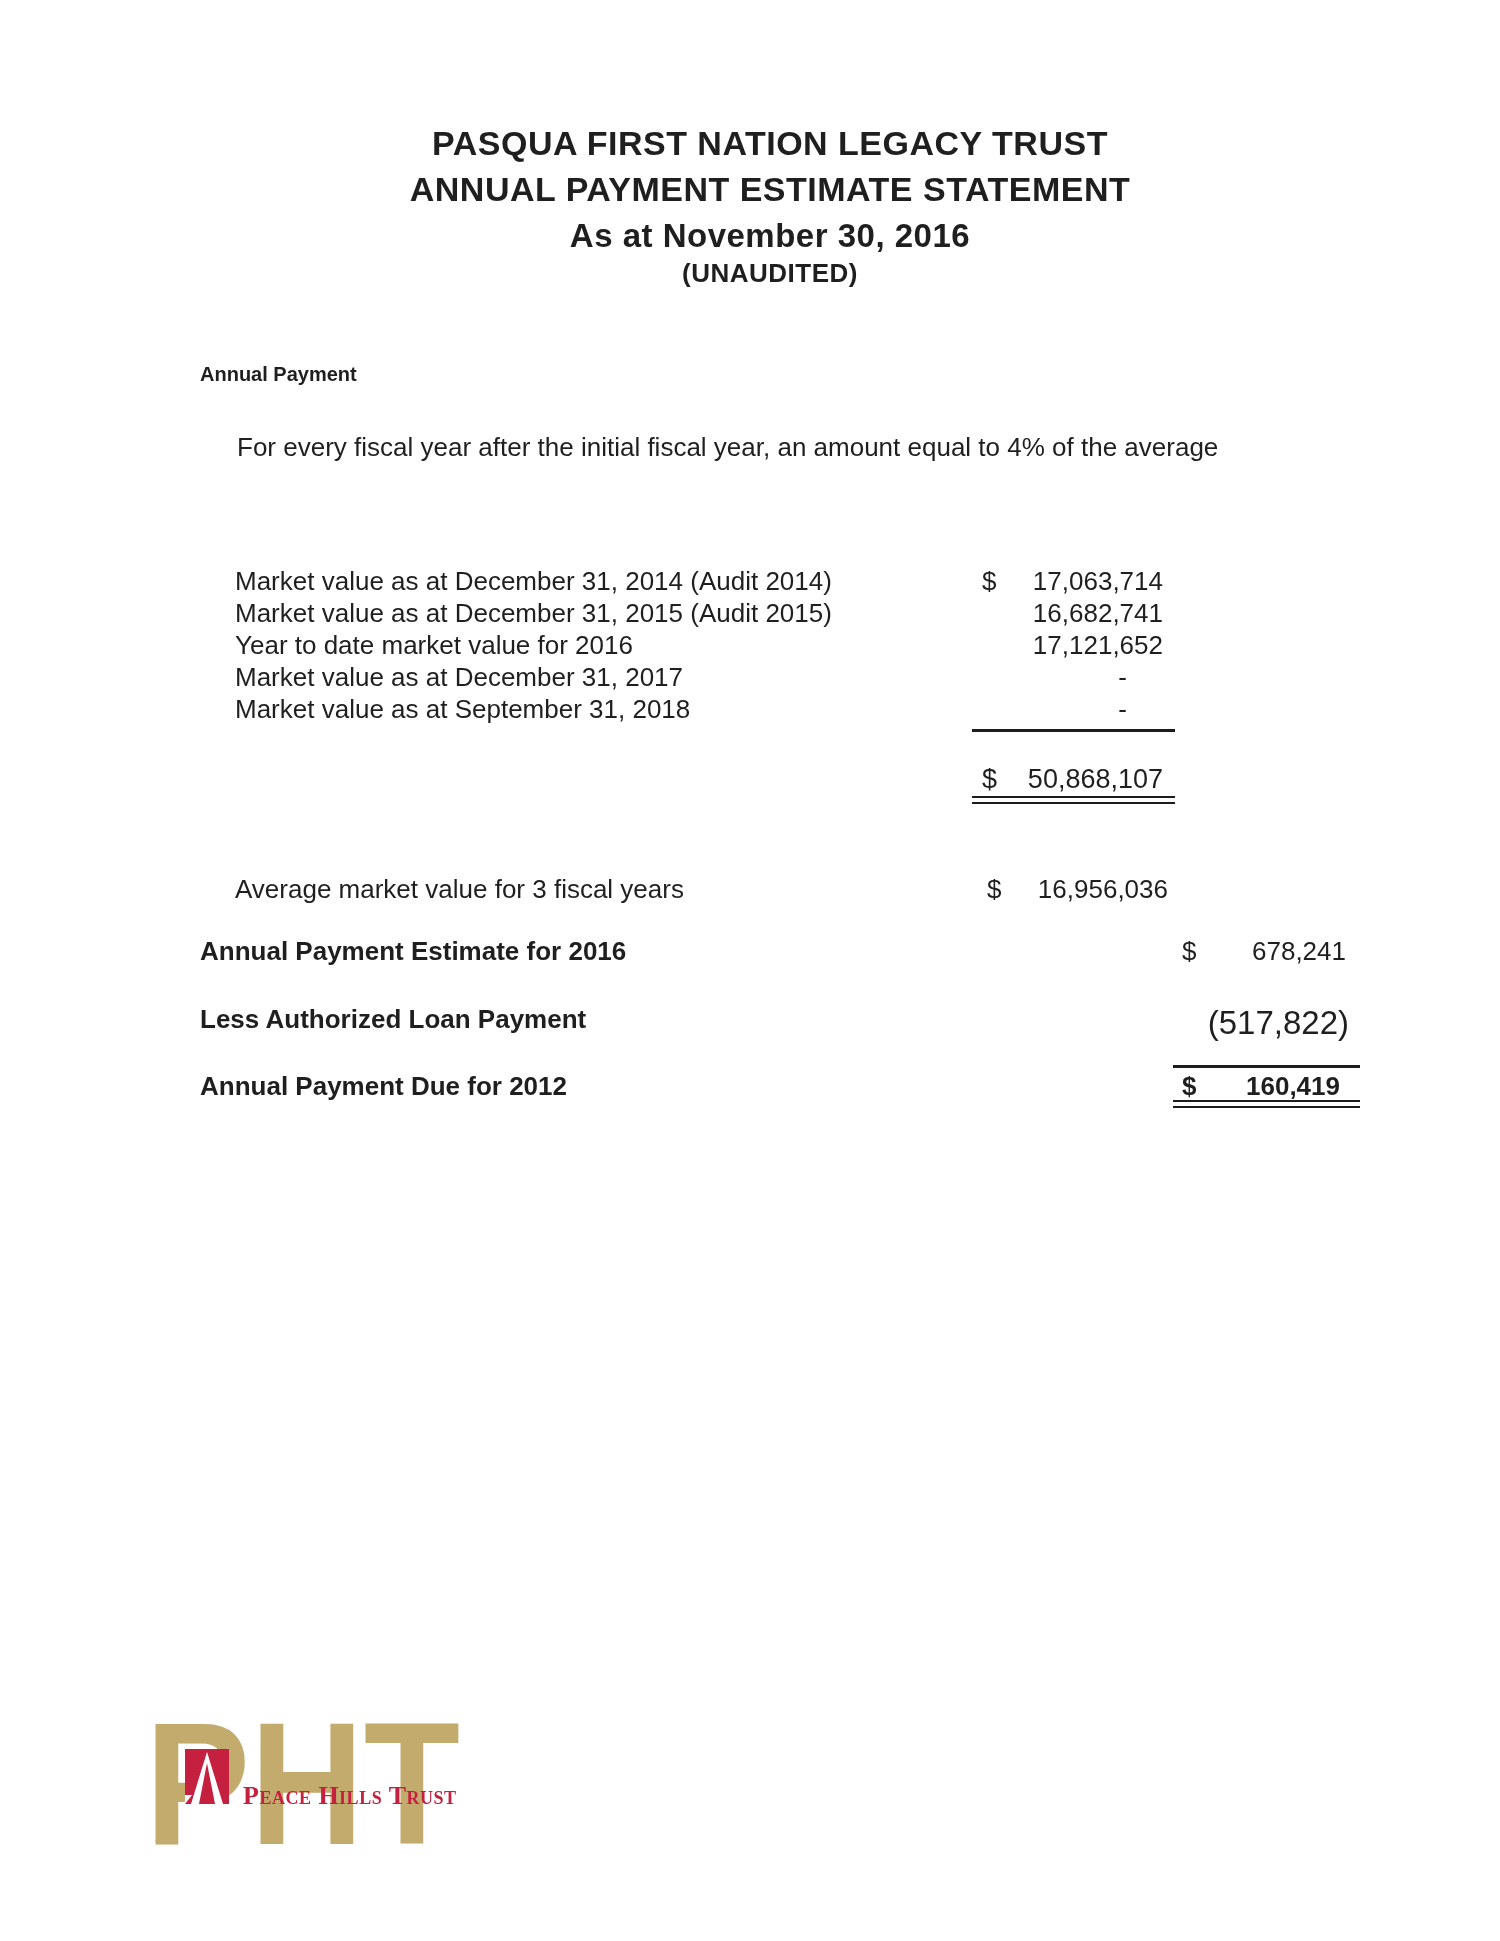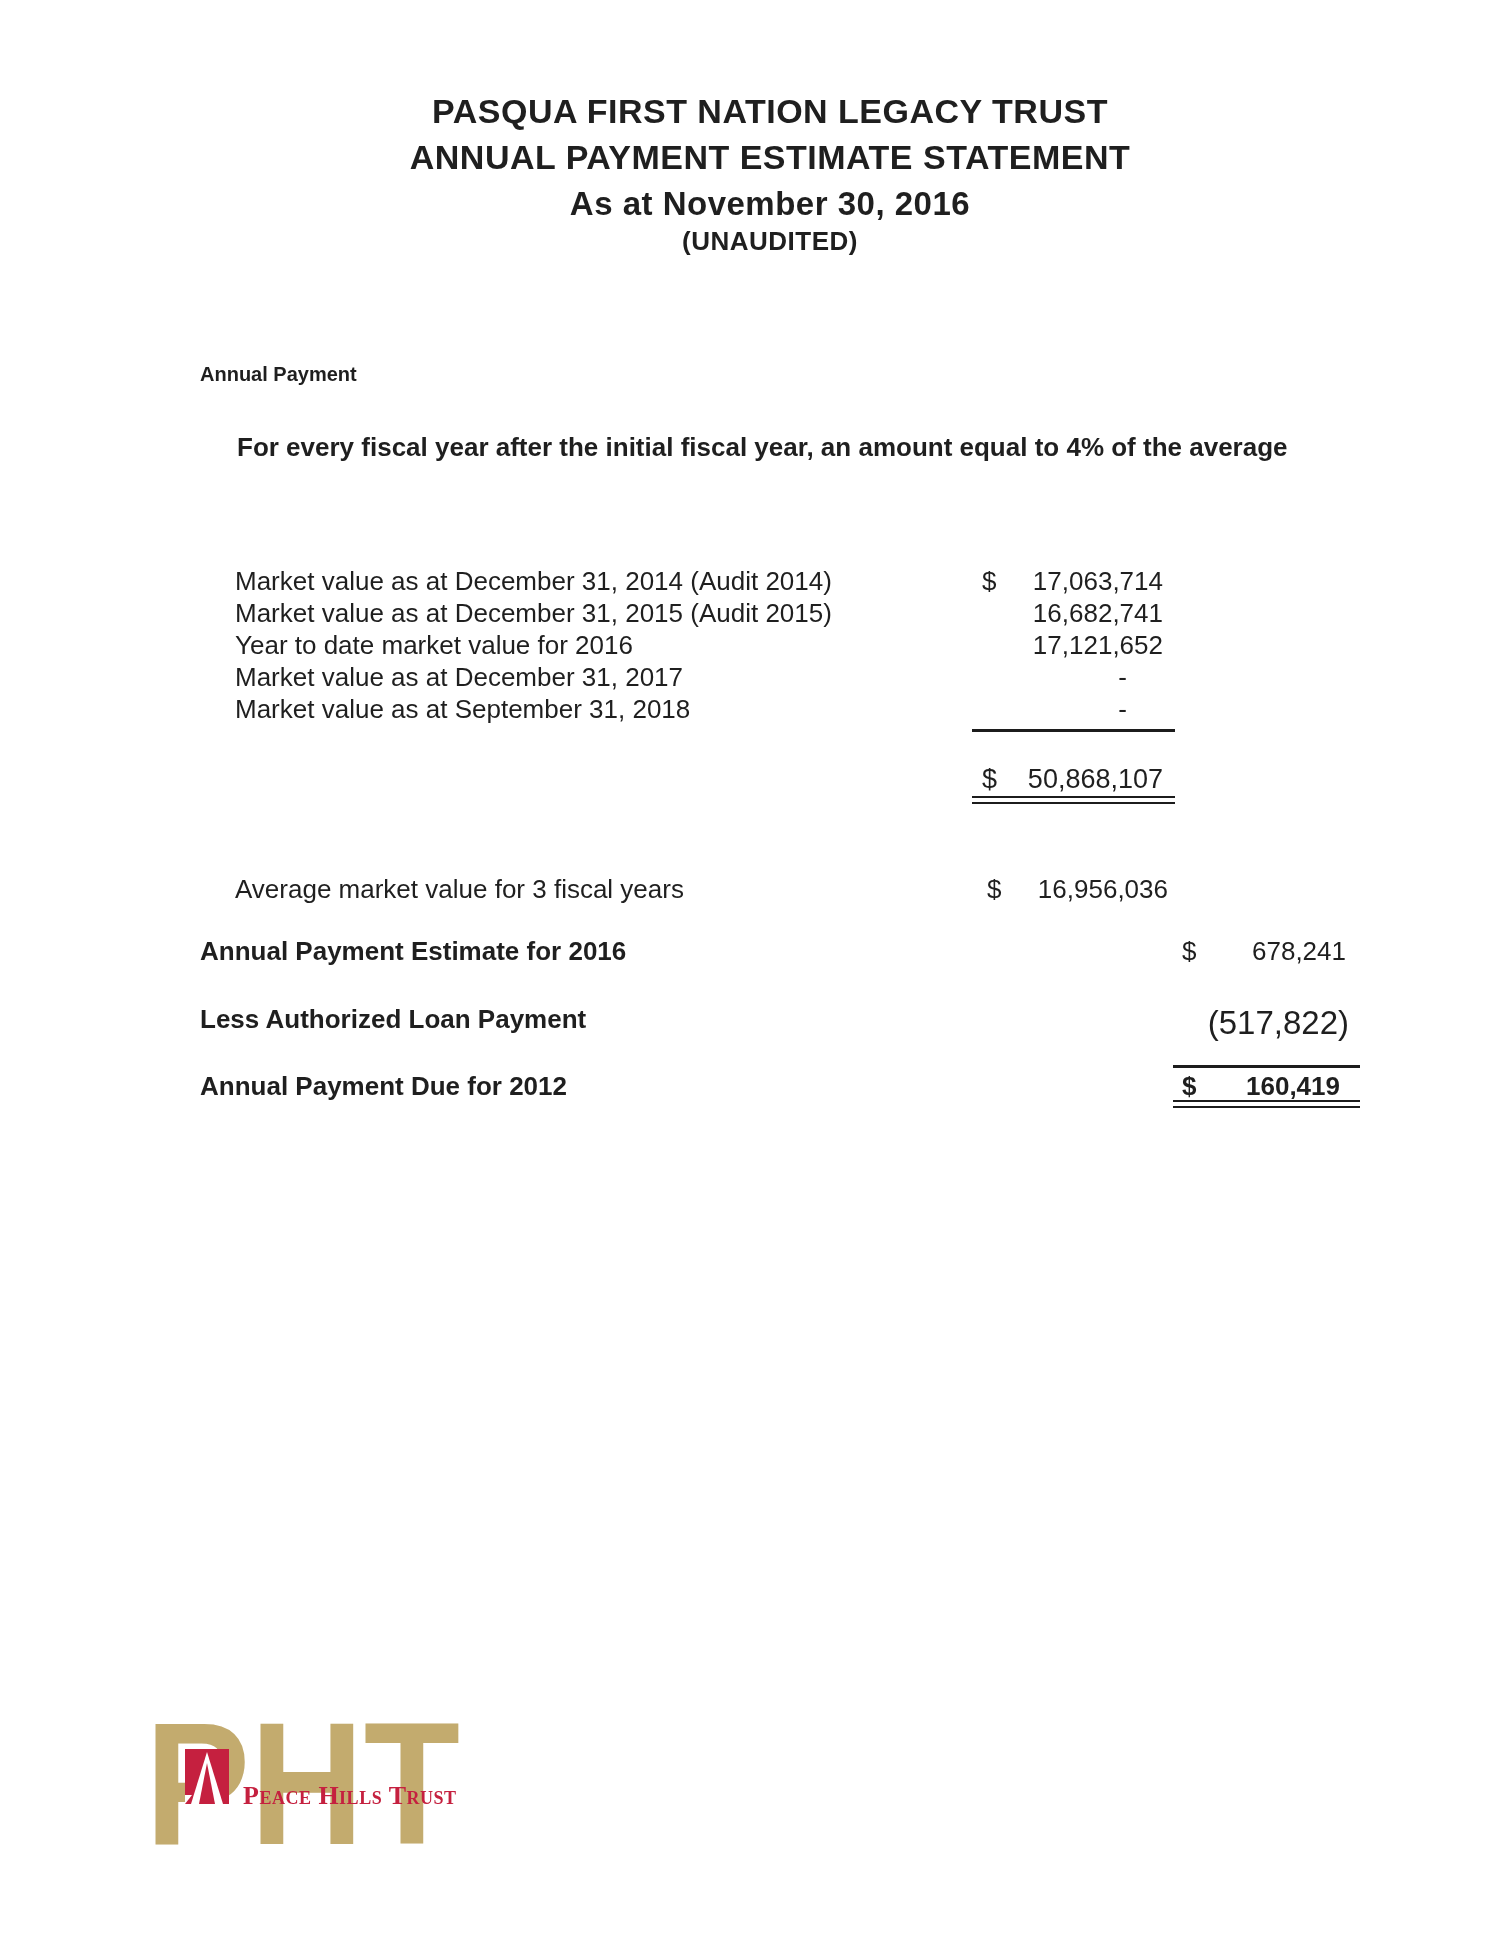--- a/index.html
+++ b/index.html
@@ -7,29 +7,29 @@
   body {
     width:1500px; height:1941px;
     font-family:"Liberation Sans", sans-serif;
     color:#1f1f1f;
     position:relative;
     overflow:hidden;
   }
   .abs { position:absolute; }
 
   
-  .title-line { left:40px; width:1460px; text-align:center; font-weight:bold; letter-spacing:0.5px; }
+  .title-line { left:40px; width:1460px; text-align:center; font-weight:bold; letter-spacing:0.5px;margin-top:32px; }
   .t1 { top:92px;  font-size:34px; }
   .t2 { top:138px; font-size:34px; }
   .t3 { top:185px; font-size:33px; }
   .t4 { top:226px; font-size:26px;text-align:center; }
 
   
   .section-heading { left:200px; top:363px; font-size:20px; font-weight:bold; }
-  .para { left:237px; top:430px; width:900px; font-size:26px;font-weight:bold; }
+  .para { left:237px; top:430px; width:900px; font-size:26px; }
   .para .pline { height:35px; line-height:35px; white-space:nowrap; }
 
   
   .row-label { left:235px; font-size:26px; white-space:nowrap; }
   .val-box { left:982px; width:181px; display:flex; justify-content:space-between; font-size:26px; }
   .val-box .num { text-align:right; }
   .num.dash-pad { padding-right:36px; }
 
   .rule   { background:#1c1c1c; height:3px; }
   .dbl-rule { height:8px; border-top:2px solid #1c1c1c; border-bottom:2px solid #1c1c1c; }

